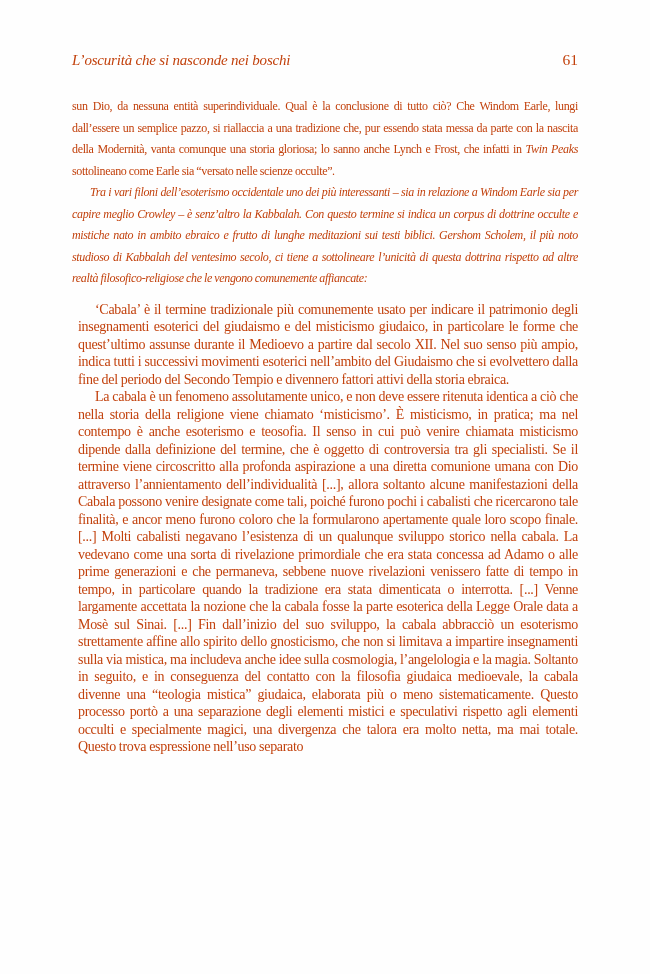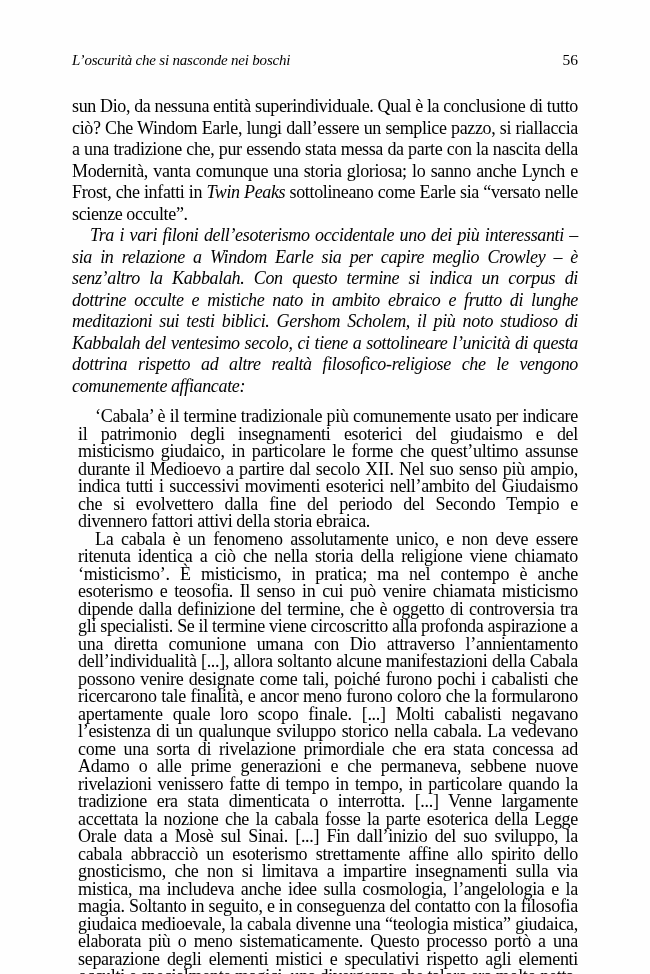--- a/index.html
+++ b/index.html
@@ -8,21 +8,21 @@
     background: #ffffff;
     width: 650px;
     height: 974px;
     overflow: hidden;
   }
   .page {
     position: relative;
     width: 650px;
     height: 974px;
     background: #fefefe;
-    color: #000000;
+    color: #c2410c;
     font-family: "Liberation Serif", "DejaVu Serif", serif;
     box-sizing: border-box;
     padding: 50px 72px 0 72px;
   }
   .running-header {
     display: flex;
     justify-content: space-between;
     align-items: baseline;
     font-size: 15px;
     line-height: 19px;
@@ -33,59 +33,59 @@
   }
   .page-number {
     font-style: normal;
     font-size: 15.5px;
   }
   .page-body {
     margin-top: 26px;
   }
   .body-para {
     margin: 0;
-    font-size: 18px;
+    font-size: 12px;
     line-height: 21.5px;
     text-align: justify;
     letter-spacing: -0.35px;
     word-spacing: -0.3px;
     hyphens: auto;
     -webkit-hyphens: auto;
   }
   .body-para.indent {
     text-indent: 18px;
     font-style: italic;
   }
   .block-quote {
     margin: 11px 0 0 6px;
     padding: 0;
   }
   .quote-para {
     margin: 0;
-    font-size: 18px;
+    font-size: 14px;
     line-height: 17.5px;
     text-align: justify;
     letter-spacing: -0.3px;
     word-spacing: -0.2px;
     text-indent: 17px;
     hyphens: auto;
     -webkit-hyphens: auto;
   }
   .italic {
     font-style: italic;
   }
 </style>
 </head>
 <body>
 
 <div class="page">
 
   <header class="running-header">
     <span class="running-title">L’oscurità che si nasconde nei boschi</span>
-    <span class="page-number">56</span>
+    <span class="page-number">61</span>
   </header>
 
   <main class="page-body">
 
     <p class="body-para"><span>sun Dio, da nessuna entità superindividuale. Qual è la conclusione di tutto ciò? Che Windom Earle, lungi dall’essere un semplice pazzo, si riallaccia a una tradizione che, pur essendo stata messa da parte con la nascita della Modernità, vanta comunque una storia gloriosa; lo sanno anche Lynch e Frost, che infatti in </span><span class="italic">Twin Peaks</span><span> sottolineano come Earle sia “versato nelle scienze occulte”.</span></p>
 
     <p class="body-para indent">Tra i vari filoni dell’esoterismo occidentale uno dei più interessanti – sia in relazione a Windom Earle sia per capire meglio Crowley – è senz’altro la Kabbalah. Con questo termine si indica un corpus di dottrine occulte e mistiche nato in ambito ebraico e frutto di lunghe meditazioni sui testi biblici. Gershom Scholem, il più noto studioso di Kabbalah del ventesimo secolo, ci tiene a sottolineare l’unicità di questa dottrina rispetto ad altre realtà filosofico-religiose che le vengono comunemente affiancate:</p>
 
     <blockquote class="block-quote">
       <p class="quote-para">‘Cabala’ è il termine tradizionale più comunemente usato per indicare il patrimonio degli insegnamenti esoterici del giudaismo e del misticismo giudaico, in particolare le forme che quest’ultimo assunse durante il Medioevo a partire dal secolo XII. Nel suo senso più ampio, indica tutti i successivi movimenti esoterici nell’ambito del Giudaismo che si evolvettero dalla fine del periodo del Secondo Tempio e divennero fattori attivi della storia ebraica.</p>

